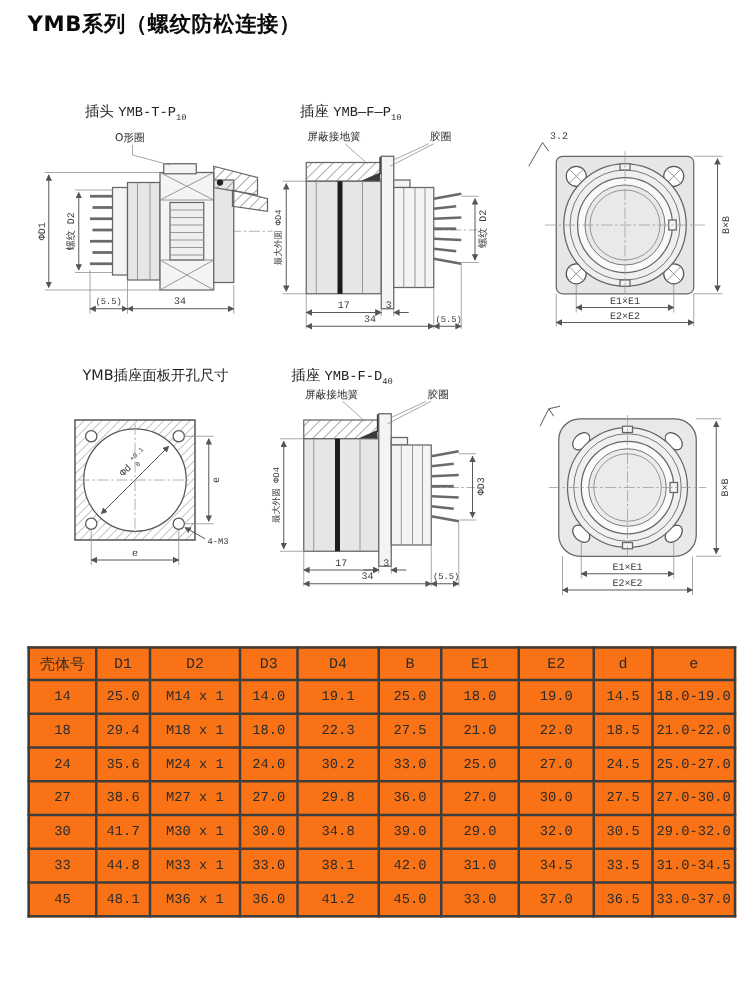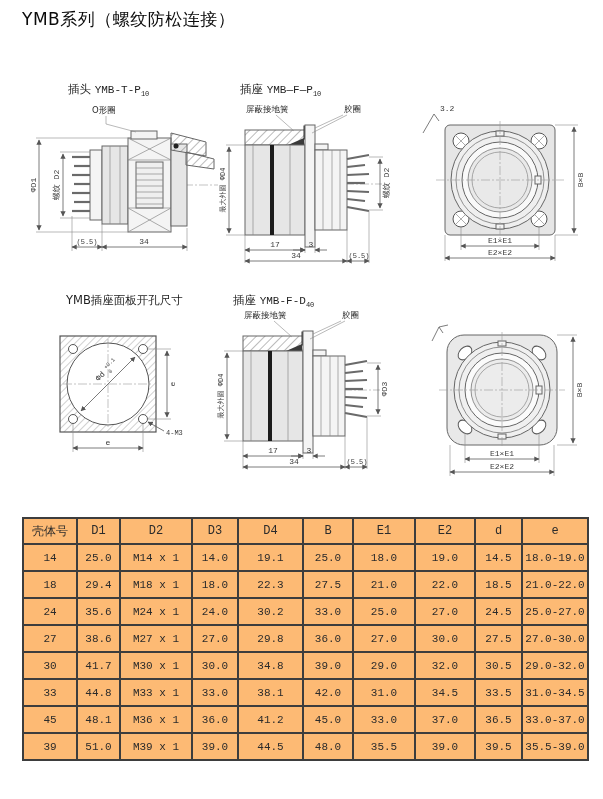--- a/index.html
+++ b/index.html
@@ -1,38 +1,38 @@
 <!DOCTYPE html>
 <html><head>
 <meta charset="utf-8">
 <style>
   *{margin:0;padding:0;box-sizing:border-box}
   html,body{background:#ffffff}
   body{width:603px;height:799px;position:relative;overflow:hidden;
        font-family:"DejaVu Sans","Liberation Sans",sans-serif;color:#2e2e2e}
   .abs{position:absolute}
-  .title{font-size:17px;font-weight:normal;color:#0b0b0b;letter-spacing:.5px}
+  .title{font-size:17px;font-weight:bold;color:#0b0b0b;letter-spacing:.5px}
   .caption{font-size:11.5px;color:#1f1f1f;white-space:nowrap}
   .caption .mono{font-family:"Liberation Mono","DejaVu Sans Mono",monospace;font-size:11px}
   .caption sub{font-size:7px;font-family:"Liberation Mono",monospace}
   svg{overflow:visible}
   svg text{user-select:none}
   .cnt{font-size:8.5px;fill:#2c2c2c;font-family:"DejaVu Sans",sans-serif}
   .dimt{font-size:8px;fill:#3a3a3a;font-family:"Liberation Mono","DejaVu Sans Mono",monospace}
   .dimt7{font-size:7px;fill:#3a3a3a;font-family:"Liberation Mono",monospace}
   .tol{font-size:5.5px;fill:#3a3a3a;font-family:"Liberation Mono",monospace}
   .f1{fill:#e6e6e6;stroke:#666;stroke-width:1}
   .f2{fill:#f4f4f4;stroke:#666;stroke-width:1}
   .f3{fill:#efefef;stroke:#666;stroke-width:1}
   .inl{stroke:#8a8a8a;stroke-width:.7;fill:none}
   .dim{stroke:#5a5a5a;stroke-width:.8;fill:none}
   .ext{stroke:#8a8a8a;stroke-width:.6;fill:none}
   .cl{stroke:#9a9a9a;stroke-width:.6;fill:none;stroke-dasharray:9 2 2 2}
   .pin{stroke:#6a6a6a;stroke-width:2.2}
-  .spec-table{border-collapse:collapse;table-layout:fixed;width:562px;background:#fdba74}
+  .spec-table{border-collapse:collapse;table-layout:fixed;width:562px;background:#f97316}
   .spec-table th,.spec-table td{border:2px solid #3d3d3d;text-align:center;vertical-align:middle;
       font-family:"Liberation Mono","DejaVu Sans Mono",monospace;font-weight:normal;
       color:#2b2b2b;overflow:hidden;white-space:nowrap}
   .spec-table th{height:26px;font-size:12px}
   .spec-table td{height:27px;font-size:11px}
   .spec-table th:nth-child(1){width:54px}.spec-table th:nth-child(2){width:43px}
   .spec-table th:nth-child(3){width:72px}.spec-table th:nth-child(4){width:46px}
   .spec-table th:nth-child(5){width:65px}.spec-table th:nth-child(6){width:50px}
   .spec-table th:nth-child(7){width:62px}.spec-table th:nth-child(8){width:60px}
   .spec-table th:nth-child(9){width:47px}.spec-table th:nth-child(10){width:66px}
@@ -512,28 +512,16 @@
           <td>48.1</td>
           <td>M36 x 1</td>
           <td>36.0</td>
           <td>41.2</td>
           <td>45.0</td>
           <td>33.0</td>
           <td>37.0</td>
           <td>36.5</td>
           <td>33.0-37.0</td>
         </tr>
-        <tr>
-          <td>39</td>
-          <td>51.0</td>
-          <td>M39 x 1</td>
-          <td>39.0</td>
-          <td>44.5</td>
-          <td>48.0</td>
-          <td>35.5</td>
-          <td>39.0</td>
-          <td>39.5</td>
-          <td>35.5-39.0</td>
-        </tr>
       </tbody>
   </table>
 
 </div>
 
 </body></html>

